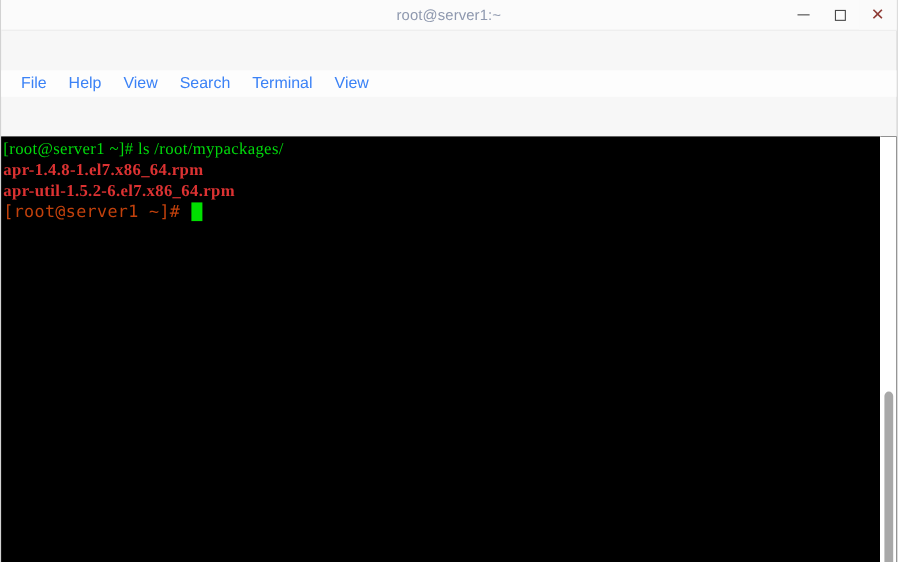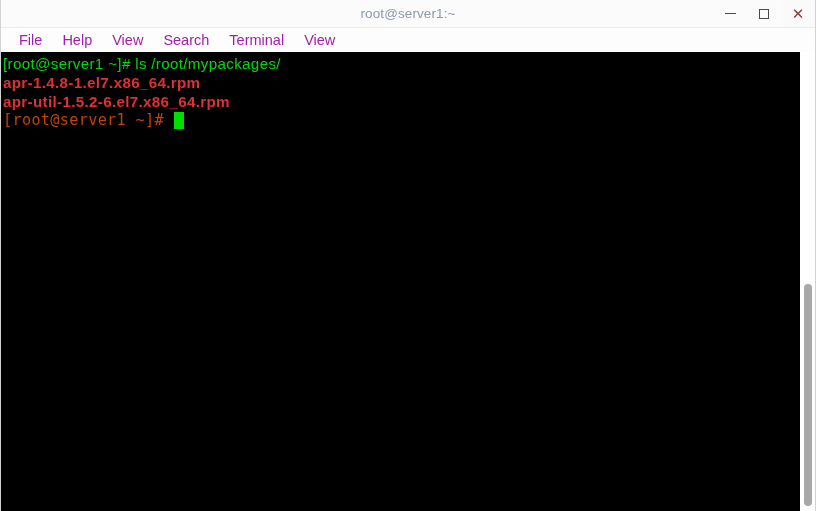--- a/index.html
+++ b/index.html
@@ -18,20 +18,21 @@
     position: relative;
     width: 816px;
     height: 511px;
     background: #f7f7f7;
     box-sizing: border-box;
     display: flex;
     flex-direction: column;
     border: 1px solid #d2d2d2;
     border-top: none;
     border-bottom: none;
+    gap: 36px;
   }
 
   
   #titlebar {
     position: relative;
     height: 27px;
     min-height: 27px;
     background: #fbfbfb;
     border-bottom: 1px solid #ececec;
     display: flex;
@@ -90,21 +91,21 @@
     min-height: 24px;
     background: #fdfdfd;
     display: flex;
     align-items: center;
     padding-left: 8px;
     gap: 0px;
   }
   .menu-item {
     font-family: "Liberation Sans", sans-serif;
     font-size: 14.5px;
-    color: #a21caf;
+    color: #3b82f6;
     padding: 1px 10px 2px 10px;
     cursor: default;
     user-select: none;
     white-space: nowrap;
   }
 
   
   #terminal-area {
     position: relative;
     flex: 1 1 auto;
@@ -113,21 +114,21 @@
     display: flex;
   }
   #terminal {
     flex: 1 1 auto;
     position: relative;
     padding: 2px 0 0 2px;
     box-sizing: border-box;
     overflow: hidden;
   }
   .tline {
-    font-family: Liberation Sans, sans-serif;
+    font-family: Liberation Serif, serif;
     font-size: 15.2px;
     line-height: 19px;
     height: 19px;
     white-space: pre;
     letter-spacing: 0.32px;
     font-weight: bold;
   }
   .tline.prompt {
     color: #00d90b;
     font-weight: normal;

